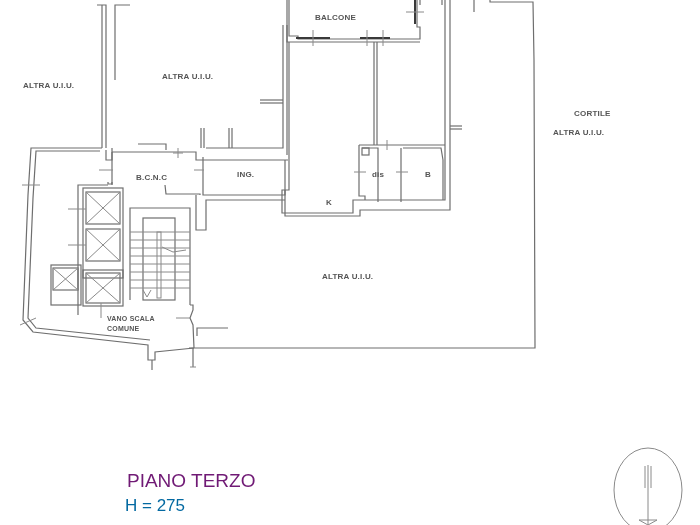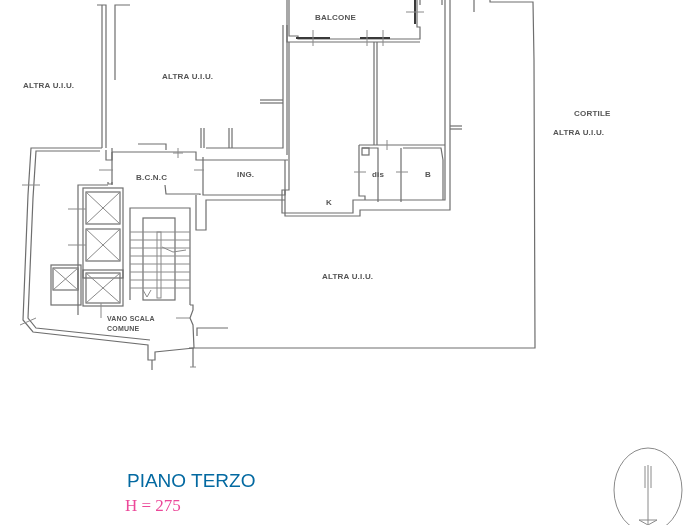--- a/index.html
+++ b/index.html
@@ -2,22 +2,22 @@
 <html><head>
   <meta charset="utf-8">
   <style>
     html, body { margin: 0; padding: 0; background: #ffffff; }
     body { width: 700px; height: 525px; overflow: hidden; position: relative; font-family: "Liberation Sans", sans-serif; }
     #plan { position: absolute; left: 0; top: 0; width: 700px; height: 525px; }
     .wall { fill: none; stroke: #6e6e6e; stroke-width: 1.2; }
     .wallthick { fill: none; stroke: #3a3a3a; stroke-width: 2; }
     .thin { fill: none; stroke: #8a8a8a; stroke-width: 1; }
     .lbl { position: absolute; color: #555; font-size: 8px; letter-spacing: 0.2px; white-space: nowrap; font-family: "Liberation Sans", sans-serif; font-weight: bold; }
-    .title { position: absolute; left: 127px; top: 470px; font-size: 19px; color: #0369a1; font-family: "Liberation Sans", sans-serif; }
-    .height { position: absolute; left: 125px; top: 496px; font-size: 17px; color: #ec4899; font-family: Liberation Serif, serif; }
+    .title { position: absolute; left: 127px; top: 470px; font-size: 19px; color: #701a75; font-family: "Liberation Sans", sans-serif; }
+    .height { position: absolute; left: 125px; top: 496px; font-size: 17px; color: #0369a1; font-family: Liberation Sans, sans-serif; }
   </style>
 </head>
 <body>
 
 <svg id="plan" viewBox="0 0 700 525" xmlns="http://www.w3.org/2000/svg">
 
   <g>
     <polyline class="wall" points="97,5 106,5 106,148"></polyline>
     <polyline class="wall" points="130,5 115,5 115,80"></polyline>
     <polyline class="wall" points="102,148 102,5"></polyline>

